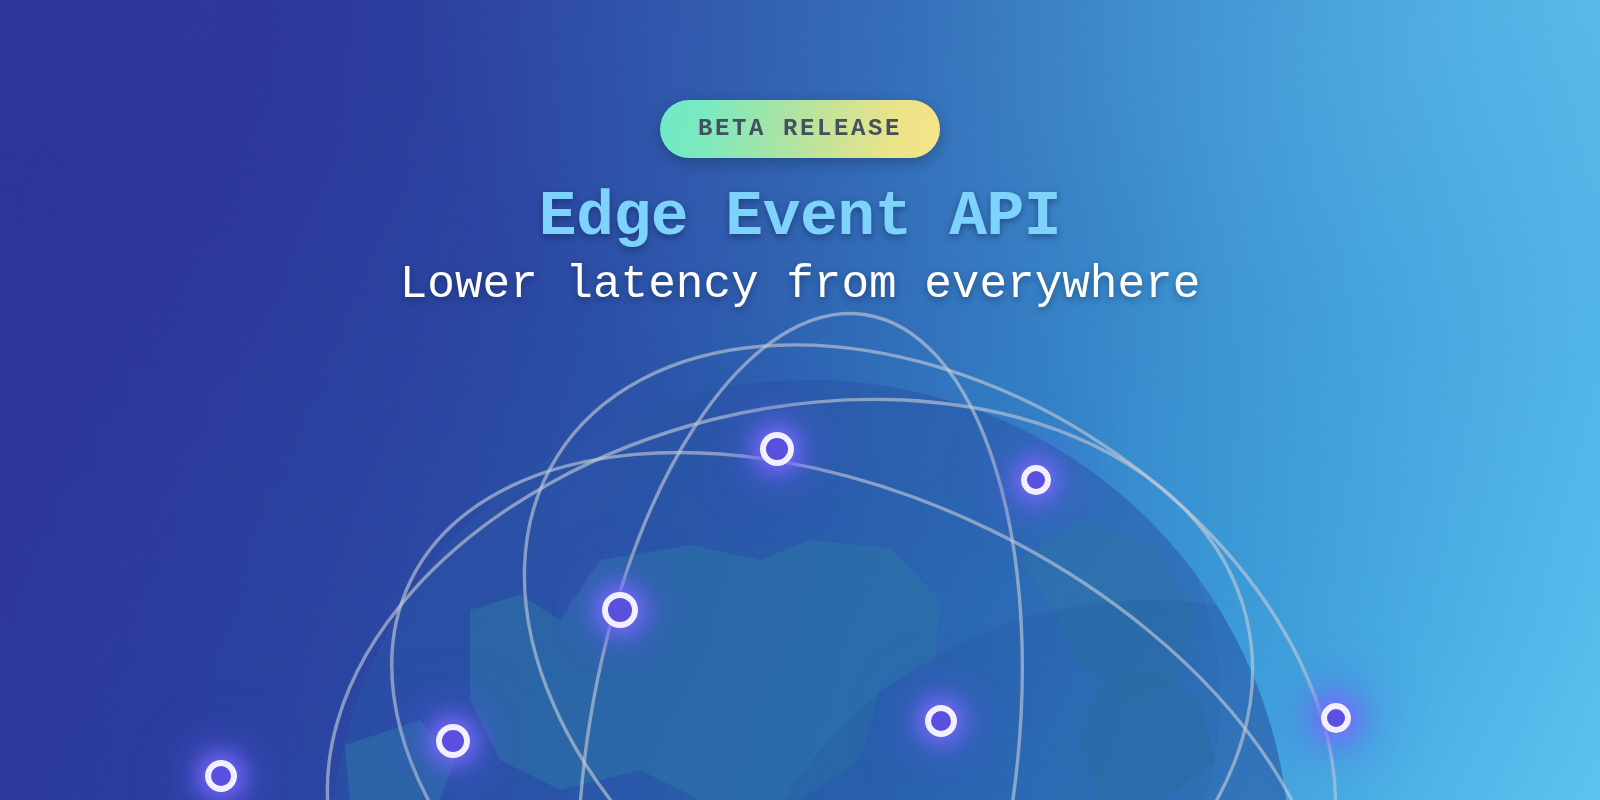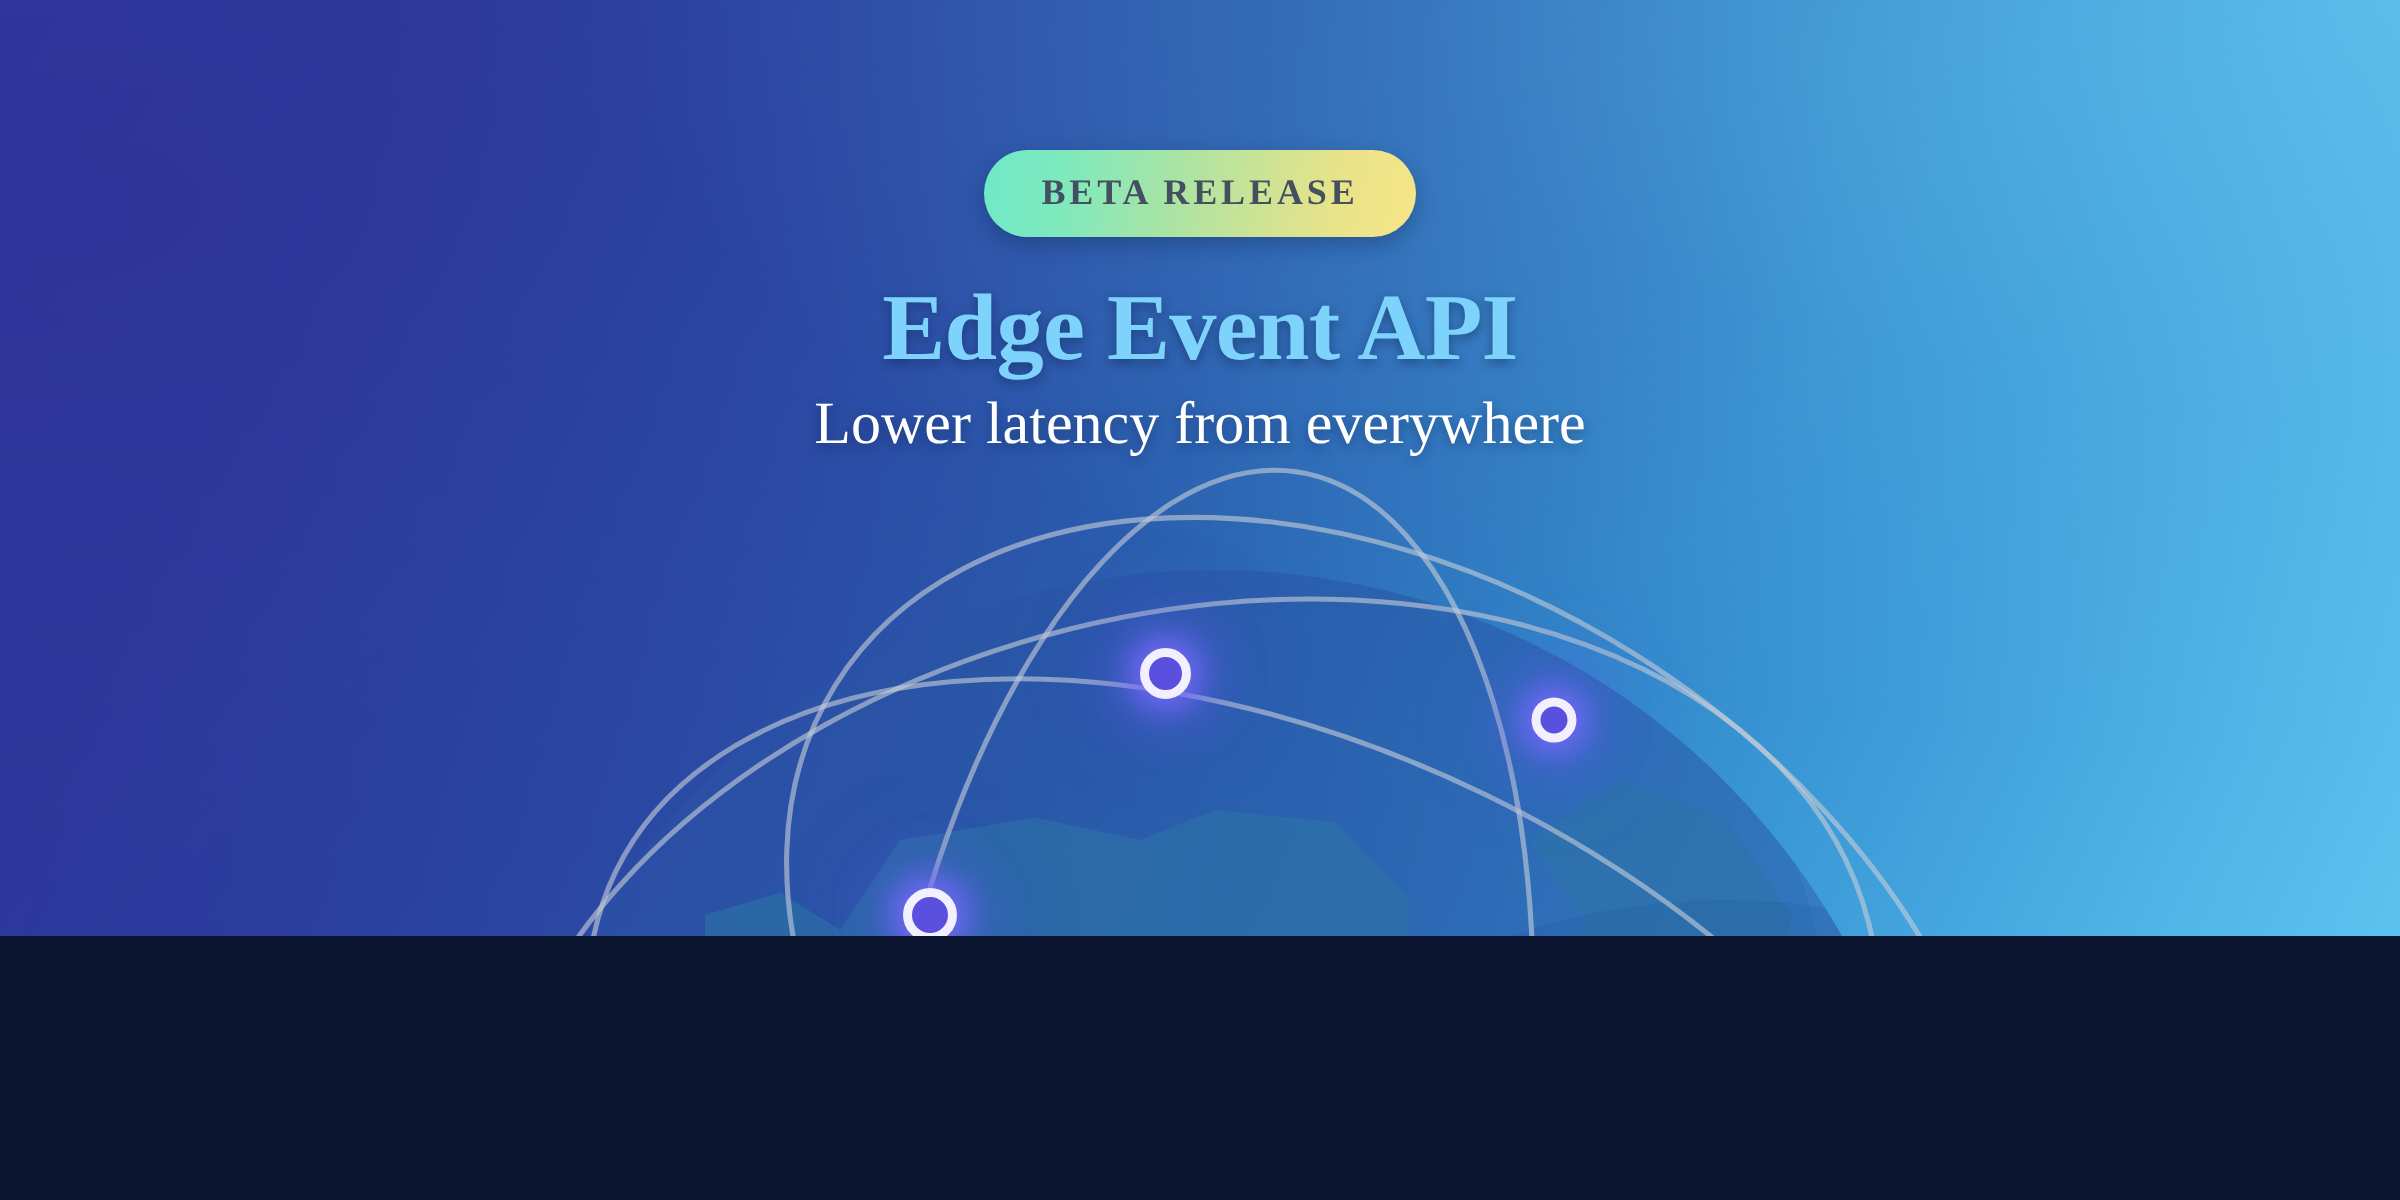--- a/index.html
+++ b/index.html
@@ -3,23 +3,23 @@
 <meta charset="utf-8">
 <style>
   html, body {
     margin: 0;
     padding: 0;
     background: #0b1530;
   }
   #stage {
     position: relative;
     width: 1600px;
-    height: 624px;
+    height: 800px;
     overflow: hidden;
-    font-family: Liberation Serif, serif;
+    font-family: Liberation Mono, monospace;
     isolation: isolate;
   }
 
   
   #bg-gradient {
     position: absolute;
     inset: 0;
     background:
       linear-gradient(115deg,
         #303A9E 0%,
@@ -105,21 +105,21 @@
     font-size: 63px;
     font-weight: bold;
     letter-spacing: -0.5px;
     color: #7dd3fc;
     text-shadow: 0 3px 7px rgba(9,24,59,0.42);
     line-height: 1.08;
   }
 
   #subtitle {
     margin: 8px 0 0 0;
-    font-size: 40px;
+    font-size: 46px;
     font-weight: normal;
     color: #ffffff;
     text-shadow: 0 3px 7px rgba(9,24,59,0.40);
     line-height: 1.12;
   }
 </style>
 </head>
 <body>
 
 <div id="stage">

